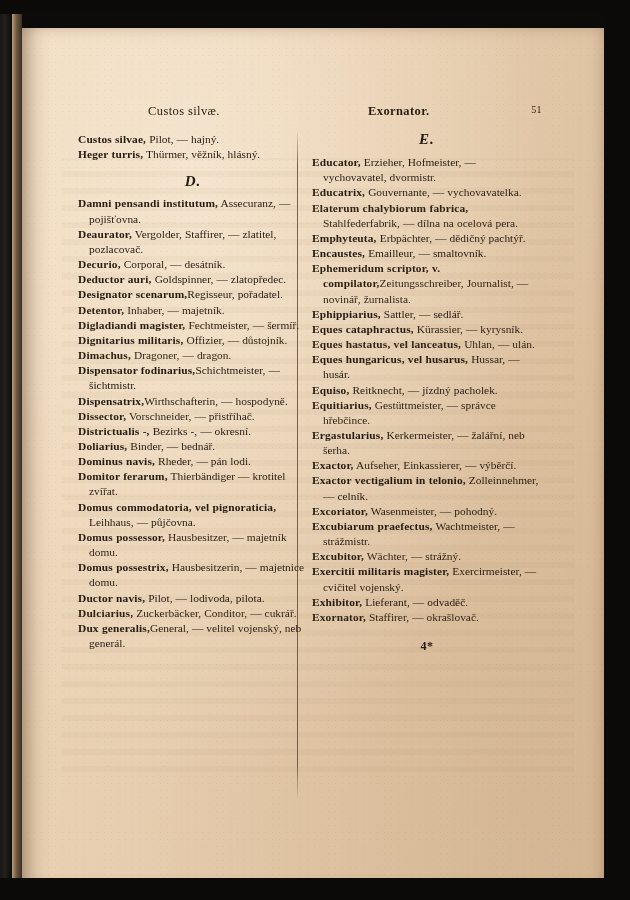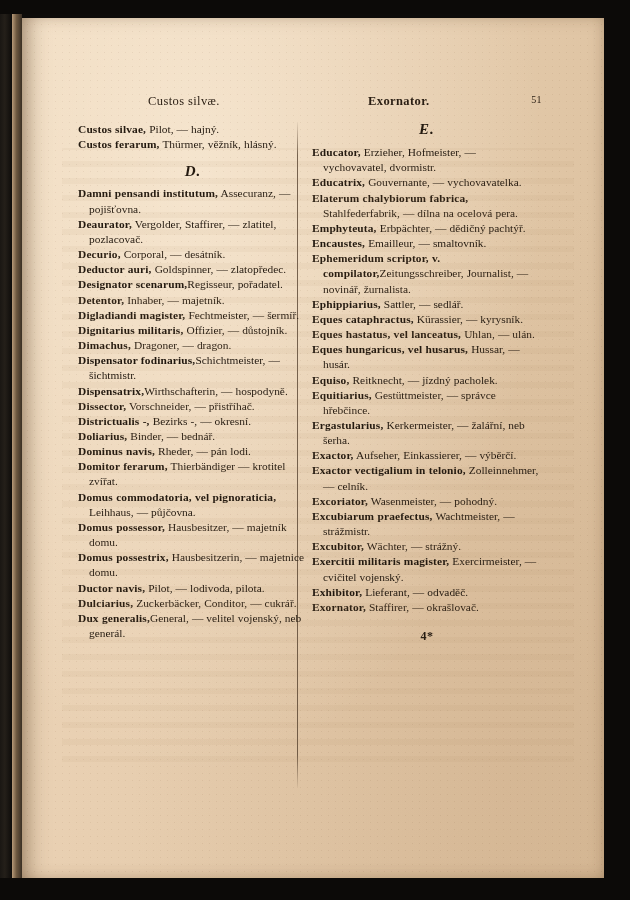--- a/index.html
+++ b/index.html
@@ -52,21 +52,21 @@
     position: absolute;
     left: 604px; top: 0;
     width: 26px; height: 900px;
     background: #0c0a08;
   }
 
   
   .page {
     position: absolute;
     left: 22px;
-    top: 18px;
+    top: 28px;
     width: 582px;
     height: 864px;
     background:
       radial-gradient(ellipse at 30% 18%, rgba(255,245,228,.55) 0%, rgba(255,245,228,0) 60%),
       radial-gradient(ellipse at 85% 88%, rgba(198,162,126,.30) 0%, rgba(198,162,126,0) 55%),
       linear-gradient(105deg, #efd9bd 0%, #e8cfb1 35%, #e2c8a8 62%, #d8bc99 100%);
     box-shadow: inset 14px 0 22px -10px rgba(92,66,40,.55),
                 inset -6px 0 16px -8px rgba(110,80,48,.35),
                 inset 0 -8px 18px -8px rgba(110,80,48,.30);
   }
@@ -222,21 +222,21 @@
         <span class="rh-page">51</span>
       </div>
 
       <div class="col-rule"></div>
 
       <div class="cols">
 
         <div class="col col-left">
           <div>
               <p class="entry"><span class="hw">Custos silvae,</span><span class="de"> Pilot, </span><span class="cz">— hajný.</span></p>
-              <p class="entry"><span class="hw">Custos ferarum,</span><span class="de"> Thürmer, </span><span class="cz">věžník, hlásný.</span></p>
+              <p class="entry"><span class="hw">Heger turris,</span><span class="de"> Thürmer, </span><span class="cz">věžník, hlásný.</span></p>
             </div>
           <div class="sect">D.</div>
           <div>
               <p class="entry"><span class="hw">Damni pensandi institutum,</span><span class="de"> Assecuranz, </span><span class="cz">— pojišťovna.</span></p>
               <p class="entry"><span class="hw">Deaurator,</span><span class="de"> Vergolder, Staffirer, </span><span class="cz">— zlatitel, pozlacovač.</span></p>
               <p class="entry"><span class="hw">Decurio,</span><span class="de"> Corporal, </span><span class="cz">— desátník.</span></p>
               <p class="entry"><span class="hw">Deductor auri,</span><span class="de"> Goldspinner, </span><span class="cz">— zlatopředec.</span></p>
               <p class="entry"><span class="hw">Designator scenarum,</span><span class="de">Regisseur, </span><span class="cz">pořadatel.</span></p>
               <p class="entry"><span class="hw">Detentor,</span><span class="de"> Inhaber, </span><span class="cz">— majetník.</span></p>
               <p class="entry"><span class="hw">Digladiandi magister,</span><span class="de"> Fechtmeister, </span><span class="cz">— šermíř.</span></p>

